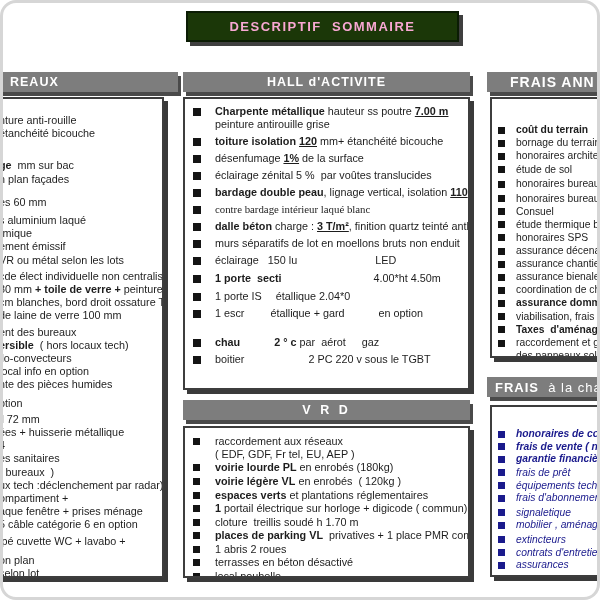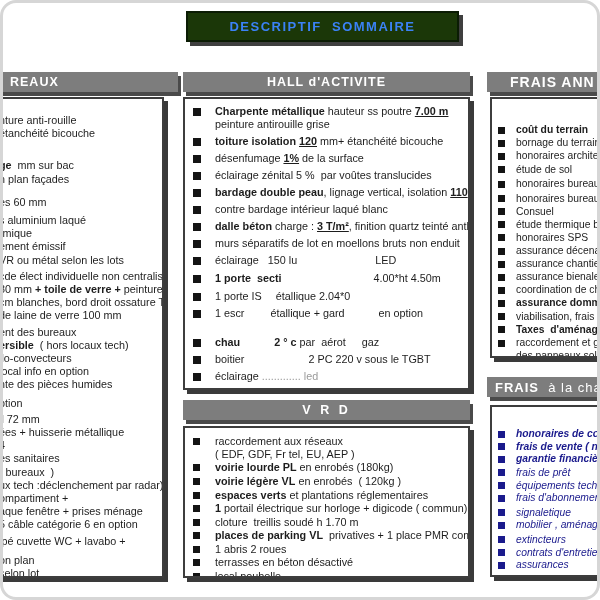--- a/index.html
+++ b/index.html
@@ -6,21 +6,21 @@
   body{
     width:600px;height:600px;position:relative;overflow:hidden;
     background:#ffffff;font-family:"Liberation Sans", sans-serif;color:#1d1d1d;
   }
   .page-frame{position:absolute;inset:0;border-radius:16px;box-shadow:inset 0 0 0 3px #d6d6d6;pointer-events:none;z-index:50;}
 
   
   .main-title{
     position:absolute;left:186px;top:11px;width:269px;height:27px;
     background:#1b3708;border:2px solid #0b1c04;box-shadow:4px 4px 0 #3f3f3f;
-    color:#3b82f6;font-weight:bold;font-size:13px;letter-spacing:1.5px;
+    color:#f9a8d4;font-weight:bold;font-size:13px;letter-spacing:1.5px;
     display:flex;align-items:center;justify-content:center;white-space:pre;
   }
 
   
   .phdr{
     position:absolute;height:20px;background:#7d7d7d;box-shadow:3px 4px 0 #4a4a4a;
     color:#ffffff;font-weight:bold;font-size:12.5px;letter-spacing:1px;
     display:flex;align-items:center;white-space:pre;
   }
   .phdr.center{justify-content:center;}
@@ -113,30 +113,29 @@
   <span>HALL d'ACTIVITE</span>
 </div>
 <div class="pbox" style="left:183px;top:97px;width:287px;height:293px;">
   <div class="list-hall">
       <div class="line"><span class="blt"></span><span class="fb">Charpente métallique</span><span> hauteur ss poutre </span><span class="fb fu">7.00 m</span></div>
       <div class="line cont"><span>peinture antirouille grise</span></div>
       <div class="line" style="margin-top: 6px;"><span class="blt"></span><span class="fb">toiture isolation </span><span class="fb fu">120</span><span> mm+ étanchéité bicouche</span></div>
       <div class="line" style="margin-top: 6px;"><span class="blt"></span><span>désenfumage </span><span class="fb fu">1%</span><span> de la surface</span></div>
       <div class="line" style="margin-top: 5px;"><span class="blt"></span><span>éclairage zénital 5 %  par voûtes translucides</span></div>
       <div class="line" style="margin-top: 5px;"><span class="blt"></span><span class="fb">bardage double peau</span><span>, lignage vertical, isolation </span><span class="fb fu">110</span><span>mm</span></div>
-      <div class="line" style="margin-top: 5px;"><span class="blt"></span><span>contre bardage intérieur laqué blanc</span></div>
+      <div class="line" style="margin-top: 5px; font-family: Liberation Serif, serif;"><span class="blt"></span><span>contre bardage intérieur laqué blanc</span></div>
       <div class="line" style="margin-top: 6px;"><span class="blt"></span><span class="fb">dalle béton</span><span> charge : </span><span class="fb fu">3 T/m²</span><span>, finition quartz teinté anthracite</span></div>
       <div class="line" style="margin-top: 5px;"><span class="blt"></span><span>murs séparatifs de lot en moellons bruts non enduit</span></div>
       <div class="line" style="margin-top: 5px;"><span class="blt"></span><span>éclairage   150 lu</span><span style="margin-left: 78px;">LED</span></div>
       <div class="line" style="margin-top: 7px;"><span class="blt"></span><span class="fb">1 porte  secti</span><span style="margin-left: 92px;">4.00*ht 4.50m</span></div>
       <div class="line" style="margin-top: 7px;"><span class="blt"></span><span>1 porte IS</span><span style="margin-left: 14px;">étallique 2.04*0</span></div>
       <div class="line" style="margin-top: 2px;"><span class="blt"></span><span>1 escr</span><span style="margin-left: 26px;">étallique + gard</span><span style="margin-left: 34px;">en option</span></div>
       <div class="line" style="margin-top: 18px;"><span class="blt"></span><span class="fb">chau</span><span class="fb" style="margin-left: 34px;">2 ° c</span><span> par  aérot</span><span style="margin-left: 16px;">gaz</span></div>
       <div class="line" style="margin-top: 6px;"><span class="blt"></span><span>boitier</span><span style="margin-left: 64px;">2 PC 220 v sous le TGBT</span></div>
-      <div class="line" style="margin-top: 4px;"><span class="blt"></span><span>éclairage </span><span class="fd">.............</span><span class="fd"> led</span></div>
     </div>
 </div>
 
 <div class="phdr center" style="left:183px;top:400px;width:287px;letter-spacing:3px;">
   <span>V R D</span>
 </div>
 <div class="pbox" style="left:183px;top:426px;width:287px;height:152px;">
   <div class="list-vrd">
       <div class="line"><span class="blt"></span><span>raccordement aux réseaux</span></div>
       <div class="line cont"><span>( EDF, GDF, Fr tel, EU, AEP )</span></div>

